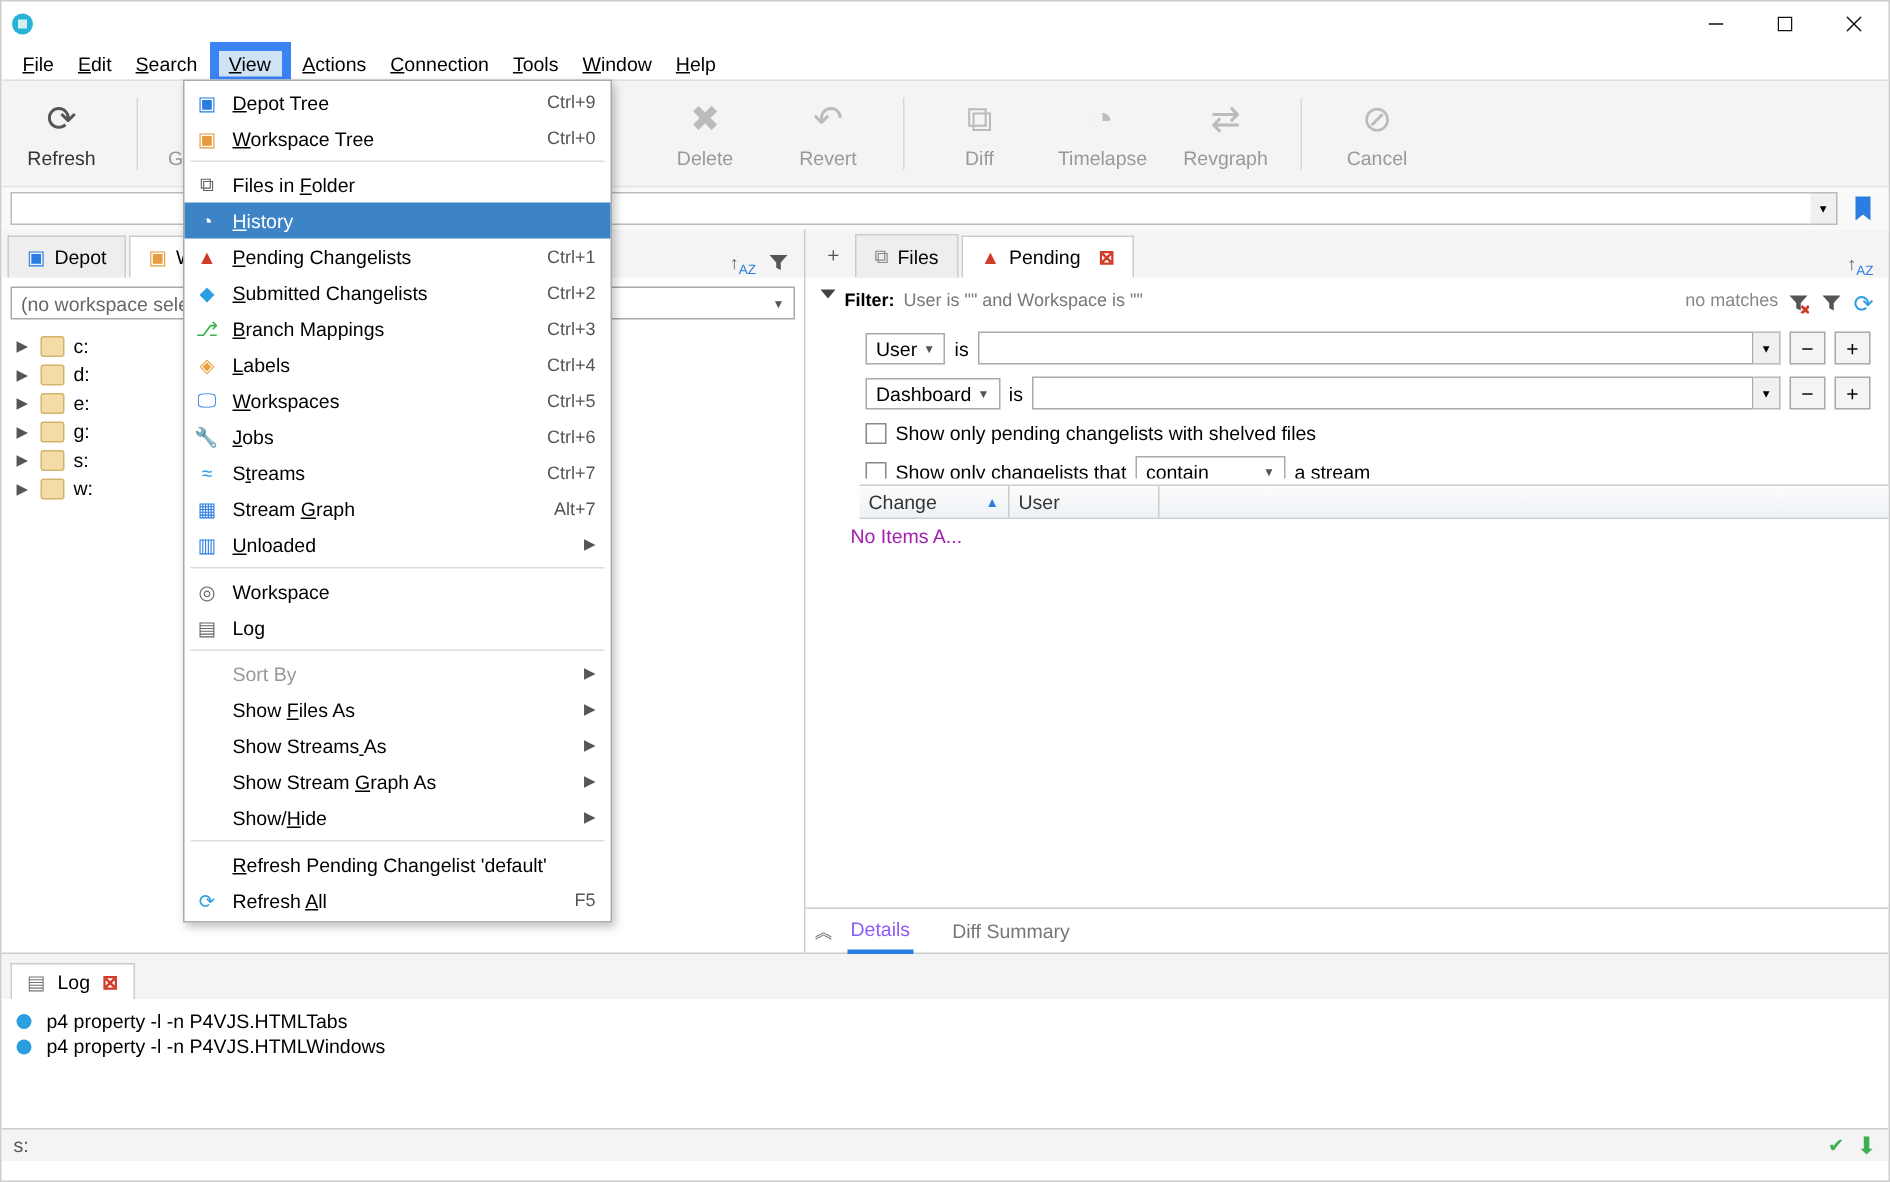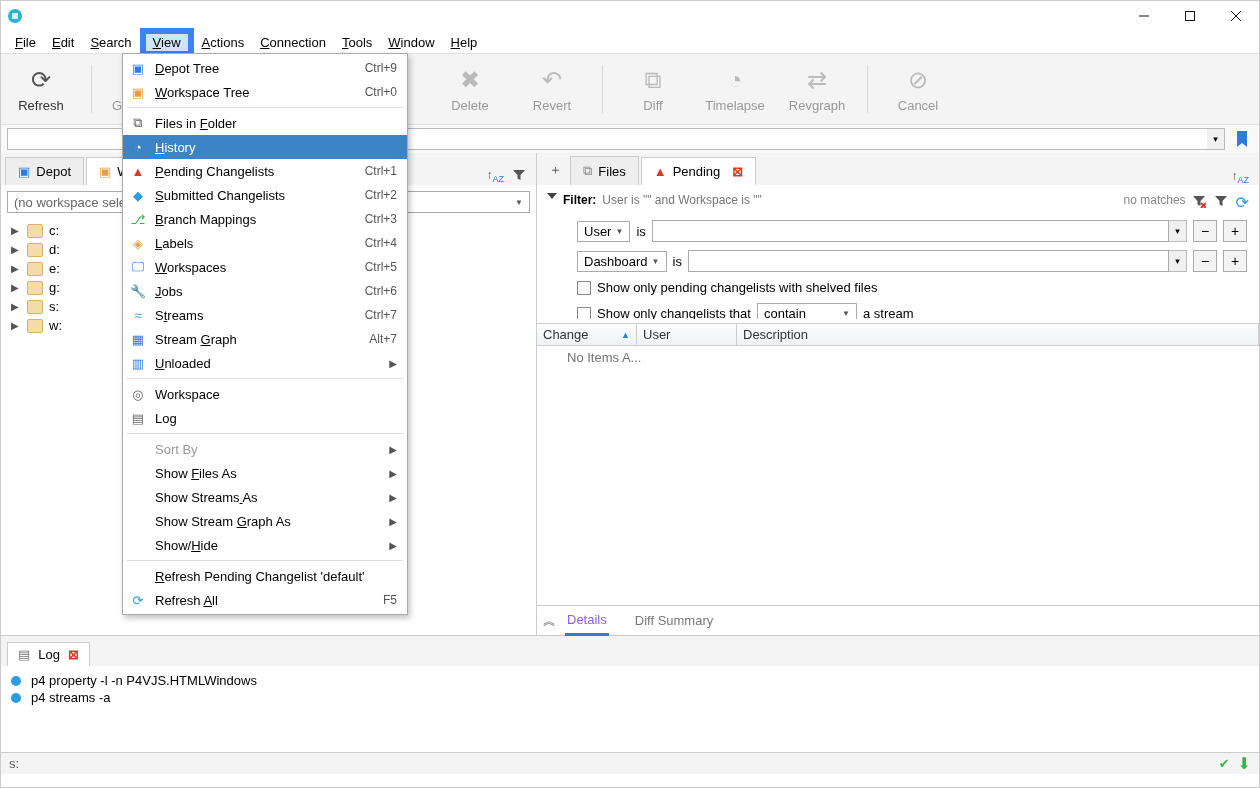--- a/index.html
+++ b/index.html
@@ -60,23 +60,23 @@
 
 .filter-form { padding: 4px 12px 2px 40px; display: flex; flex-direction: column; gap: 8px; }
 .form-row { display: flex; align-items: center; gap: 6px; }
 .combo { border: 1px solid #aaa; background: #fff; padding: 2px 6px; display: flex; align-items: center; gap: 4px; font-size: 12px; }
 .combo .caret { font-size: 8px; color: #555; }
 .text-input { border: 1px solid #aaa; height: 22px; flex: 1; }
 .sq-btn { width: 24px; height: 22px; border: 1px solid #aaa; background: #f4f4f4; display: flex; align-items: center; justify-content: center; font-size: 14px; }
 .chk { width: 14px; height: 14px; border: 1px solid #888; background: #fff; }
 
 
-.table-head { display: flex; background: linear-gradient(#fcfcfc,#eef2f6); border-top: 1px solid #ccc; border-bottom: 1px solid #ccc; font-size: 12px; color: #333; margin-top: 4px;}
+.table-head { display: flex; background: linear-gradient(#fcfcfc,#eef2f6); border-top: 1px solid #ccc; border-bottom: 1px solid #ccc; font-size: 12px; color: #333; margin-top: 4px; margin-left: 36px;}
 .th { padding: 3px 6px; border-right: 1px solid #ccc; display: flex; align-items: center; gap: 4px; }
-.table-body { flex: 1; background: #fff; font-size: 12px; color: #737373; padding: 4px 30px; }
+.table-body { flex: 1; background: #fff; font-size: 12px; color: #a21caf; padding: 4px 30px; }
 
 
 .bottom-tabs { height: 30px; border-top: 1px solid #ccc; display: flex; align-items: center; padding-left: 28px; gap: 24px; font-size: 13px; color: #777; }
 .bot-tab { padding: 6px 2px; }
 .bot-tab.active { color: #8b5cf6; border-bottom: 3px solid #2b7de1; }
 
 .right-inner { display: flex; flex-direction: column; height: 100%; }
 .results-area { flex: 1; display: flex; flex-direction: column; }
 .filter-scroll { max-height: 134px; overflow: hidden; }
 
@@ -346,23 +346,20 @@
 
       <div class="results-area">
         <div class="table-head">
           <div class="th" style="width:100px;">
               <span>Change</span>
               <span style="margin-left:auto;font-size:9px;color:#2b7de1;">▲</span>
             </div>
           <div class="th" style="width:100px;">
               <span>User</span>
             </div>
-          <div class="th" style="flex:1;">
-              <span>Description</span>
-            </div>
         </div>
         <div class="table-body">
           <span>No Items A...</span>
         </div>
       </div>
 
       <div class="bottom-tabs" style="position:relative;">
         <span style="position:absolute;left:6px;">︽</span>
         <span class="bot-tab active">Details</span>
         <span class="bot-tab">Diff Summary</span>
@@ -375,25 +372,25 @@
   <div class="log-tab-row">
     <div class="log-tab">
       <span style="color:#777;">▤</span>
       <span>Log</span>
       <span style="color:#d13c2a;font-weight:bold;">⊠</span>
     </div>
   </div>
   <div class="log-body" id="logbody">
       <div class="log-line">
         <span class="log-dot"></span>
-        <span>p4 property -l -n P4VJS.HTMLWindows</span>
+        <span>p4 property -l -n P4VJS.HTMLTabs</span>
       </div>
       <div class="log-line">
         <span class="log-dot"></span>
-        <span>p4 streams -a</span>
+        <span>p4 property -l -n P4VJS.HTMLWindows</span>
       </div>
     </div>
 </div>
 
 <div class="statusbar">
   <span>s:</span>
   <div class="status-icons">
     <span style="color:#3cb04e;">✔</span>
     <span style="color:#3cb04e;font-size:16px;">⬇</span>
   </div>

